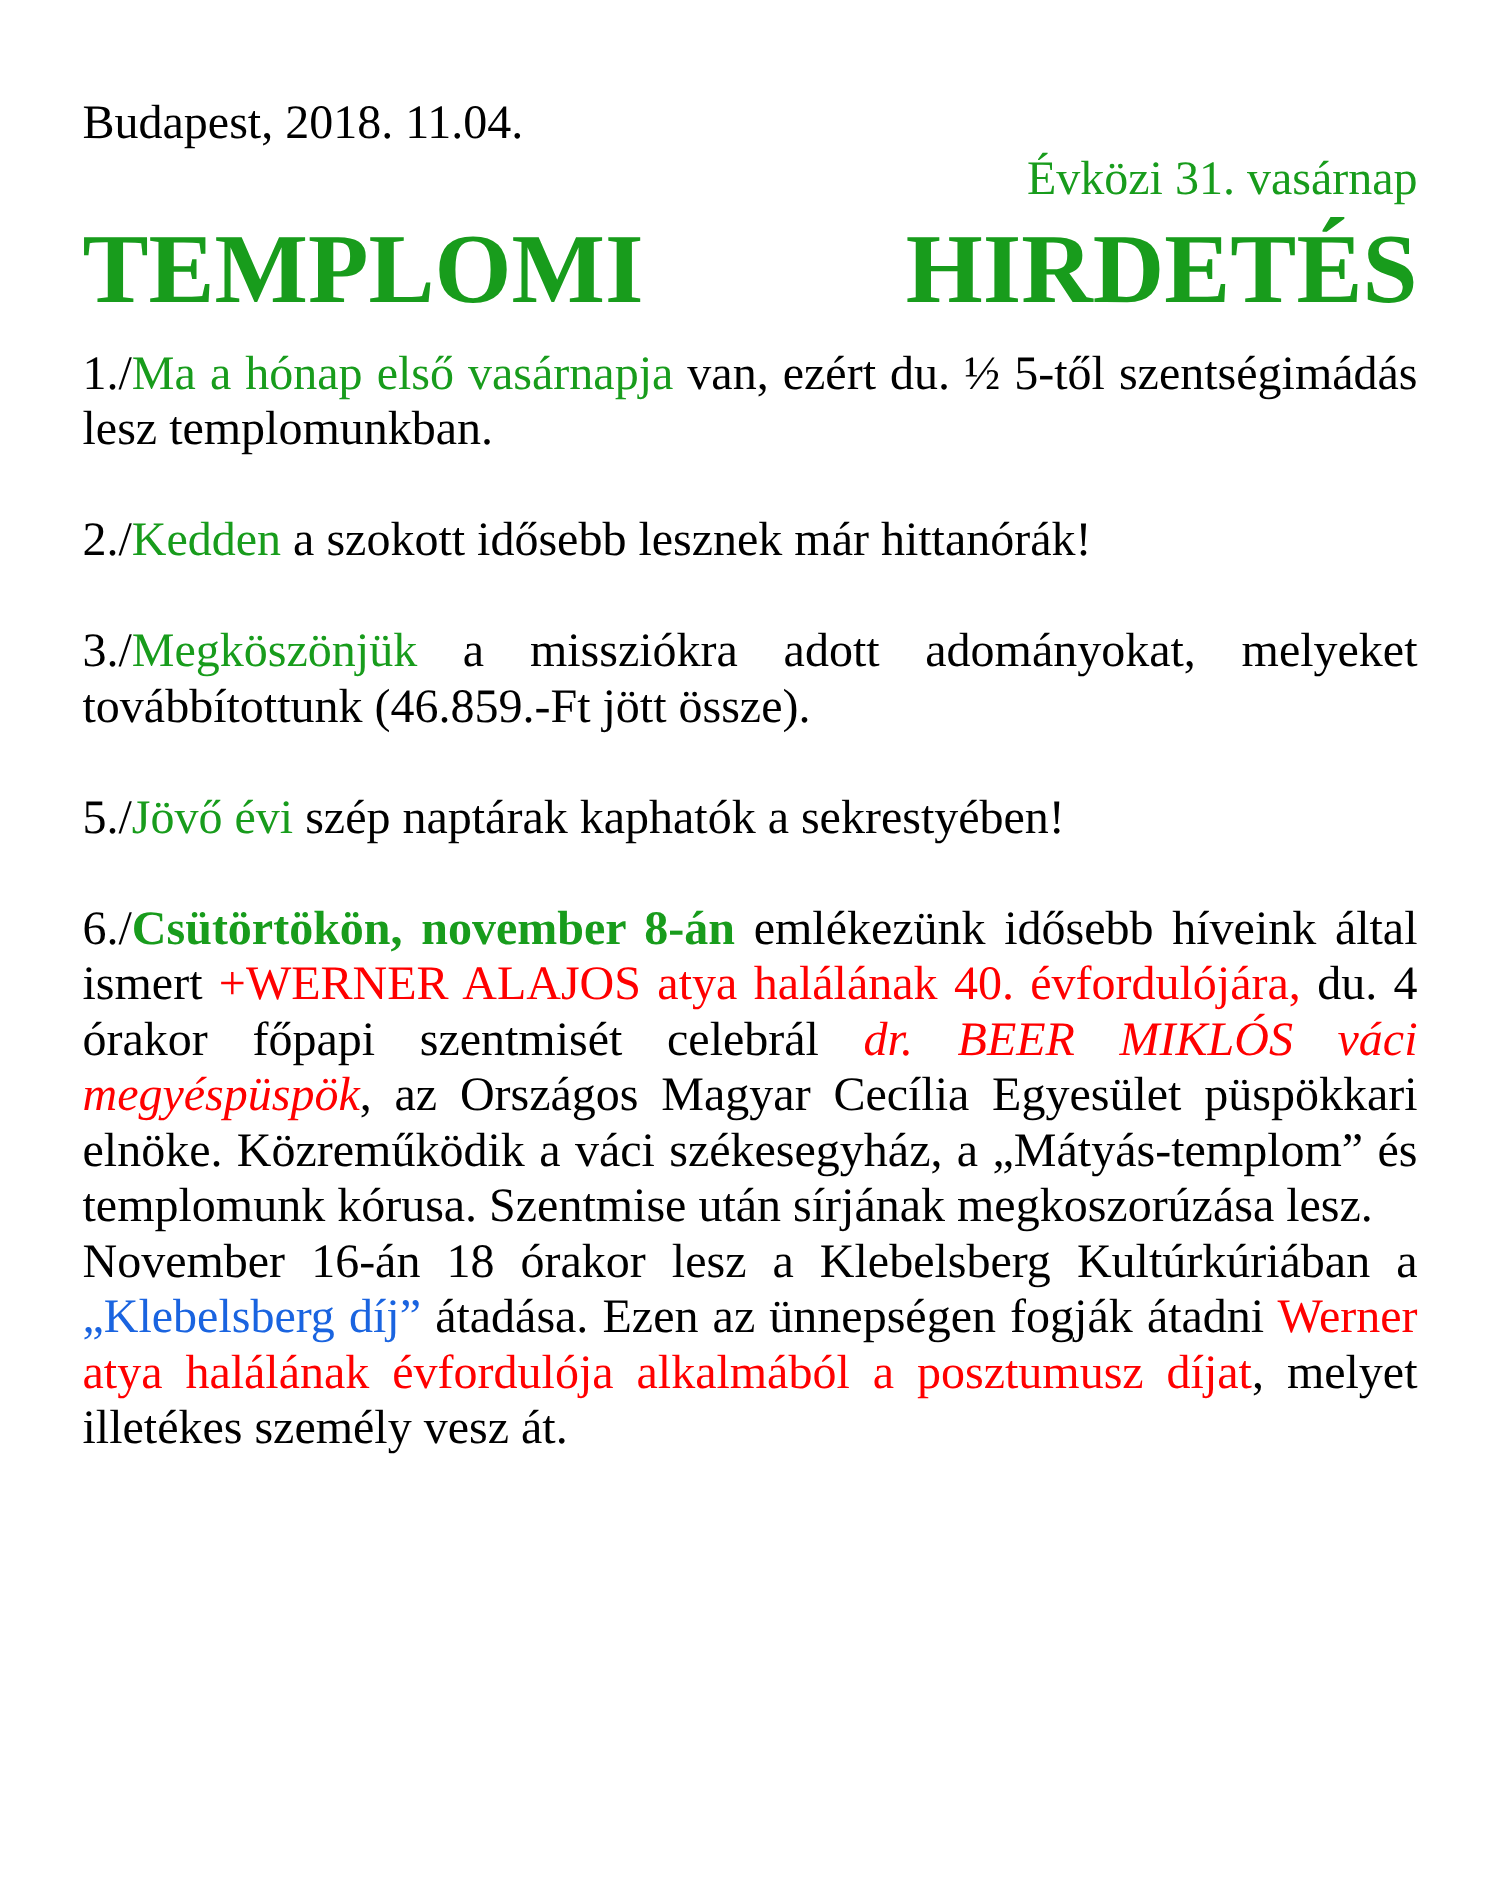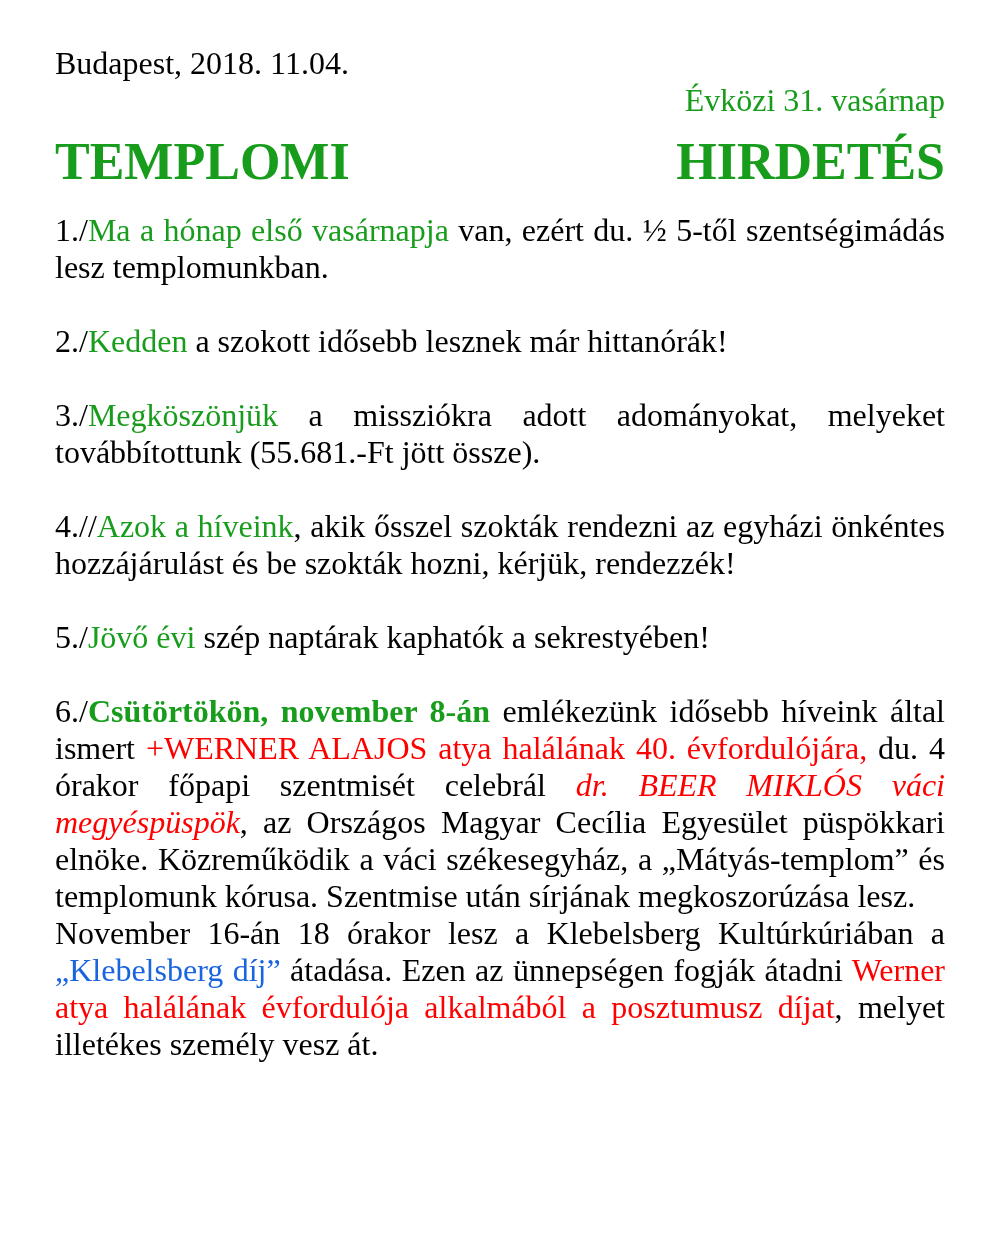--- a/index.html
+++ b/index.html
@@ -9,34 +9,34 @@
     --text: #000000;
     --background: #FFFFFF;
   }
   html, body { margin: 0; padding: 0; }
   .page {
     width: 992px;
     height: 1253px;
     box-sizing: border-box;
     background: var(--background);
     color: var(--text);
-    padding: 45px 47px 0 55px;
+    padding: 63px 47px 0 55px;
     font-family: "Liberation Serif", "DejaVu Serif", serif;
     font-size: 32px;
     line-height: 37px;
     overflow: hidden;
   }
   .hline { white-space: nowrap; }
   .c-green { color: var(--green); text-align: right; }
   .c-red { color: var(--red); }
   .c-blue { color: var(--blue); font-family: Liberation Serif, serif; }
   .bold { font-weight: bold; }
   .it { font-style: italic; }
   .title {
-    font-size: 52px;
+    font-size: 66px;
     line-height: 80px;
     font-weight: bold;
     color: var(--green);
     margin: 3px 0 10px 0;
     text-align: justify;
     text-align-last: justify;
   }
   .para {
     text-align: justify;
     margin: 0 0 37px 0;
@@ -52,23 +52,22 @@
     <div class="hline">Budapest, 2018. 11.04.</div>
     <div class="hline c-green">Évközi 31. vasárnap</div>
   </div>
 
   <h1 class="title">TEMPLOMI HIRDETÉS</h1>
 
   <p class="para"><span>1./</span><span class="c-green">Ma a hónap első vasárnapja</span><span> van, ezért du. ½ 5-től szentségimádás lesz templomunkban.</span></p>
 
   <p class="para"><span>2./</span><span class="c-green">Kedden</span><span> a szokott idősebb lesznek már hittanórák!</span></p>
 
-  <p class="para"><span>3./</span><span class="c-green">Megköszönjük</span><span> a missziókra adott adományokat, melyeket továbbítottunk (55.681.-Ft jött össze).</span></p>
+  <p class="para"><span>3./</span><span class="c-green">Megköszönjük</span><span> a missziókra adott adományokat, melyeket továbbítottunk (46.859.-Ft jött össze).</span></p>
 
-  <p class="para"><span>4.//</span><span class="c-green">Azok a híveink</span><span>, akik ősszel szokták rendezni az egyházi önkéntes hozzájárulást és be szokták hozni, kérjük, rendezzék!</span></p>
 
   <p class="para"><span>5./</span><span class="c-green">Jövő évi</span><span> szép naptárak kaphatók a sekrestyében!</span></p>
 
   <p class="para no-gap"><span>6./</span><span class="c-green bold">Csütörtökön, november 8-án</span><span> emlékezünk idősebb híveink által ismert </span><span class="c-red">+WERNER ALAJOS atya halálának 40. évfordulójára,</span><span> du. 4 órakor főpapi szentmisét celebrál </span><span class="c-red it">dr. BEER MIKLÓS váci megyéspüspök</span><span>, az Országos Magyar Cecília Egyesület püspökkari elnöke. Közreműködik a váci székesegyház, a „Mátyás-templom” és templomunk kórusa. Szentmise után sírjának megkoszorúzása lesz.</span></p>
 
   <p class="para no-gap"><span>November 16-án 18 órakor lesz a Klebelsberg Kultúrkúriában a </span><span class="c-blue">„Klebelsberg díj”</span><span> átadása. Ezen az ünnepségen fogják átadni </span><span class="c-red">Werner atya halálának évfordulója alkalmából a posztumusz díjat</span><span>, melyet illetékes személy vesz át.</span></p>
 
 </div>
 
 </body></html>

